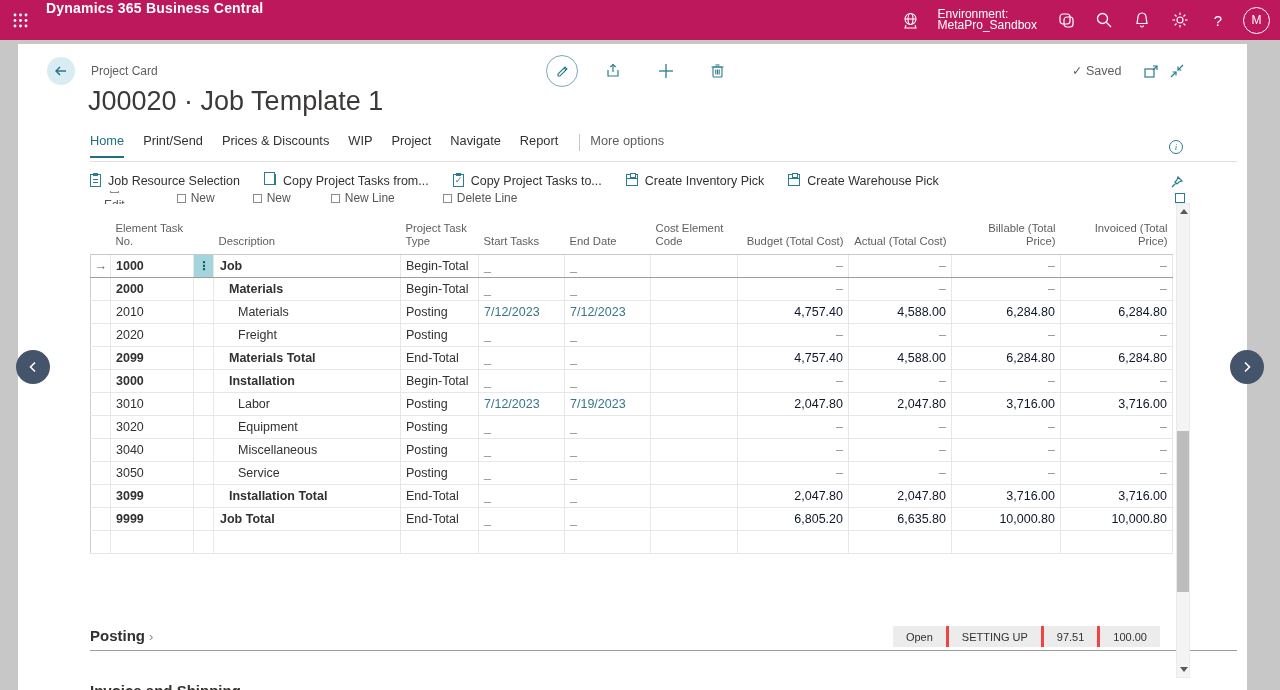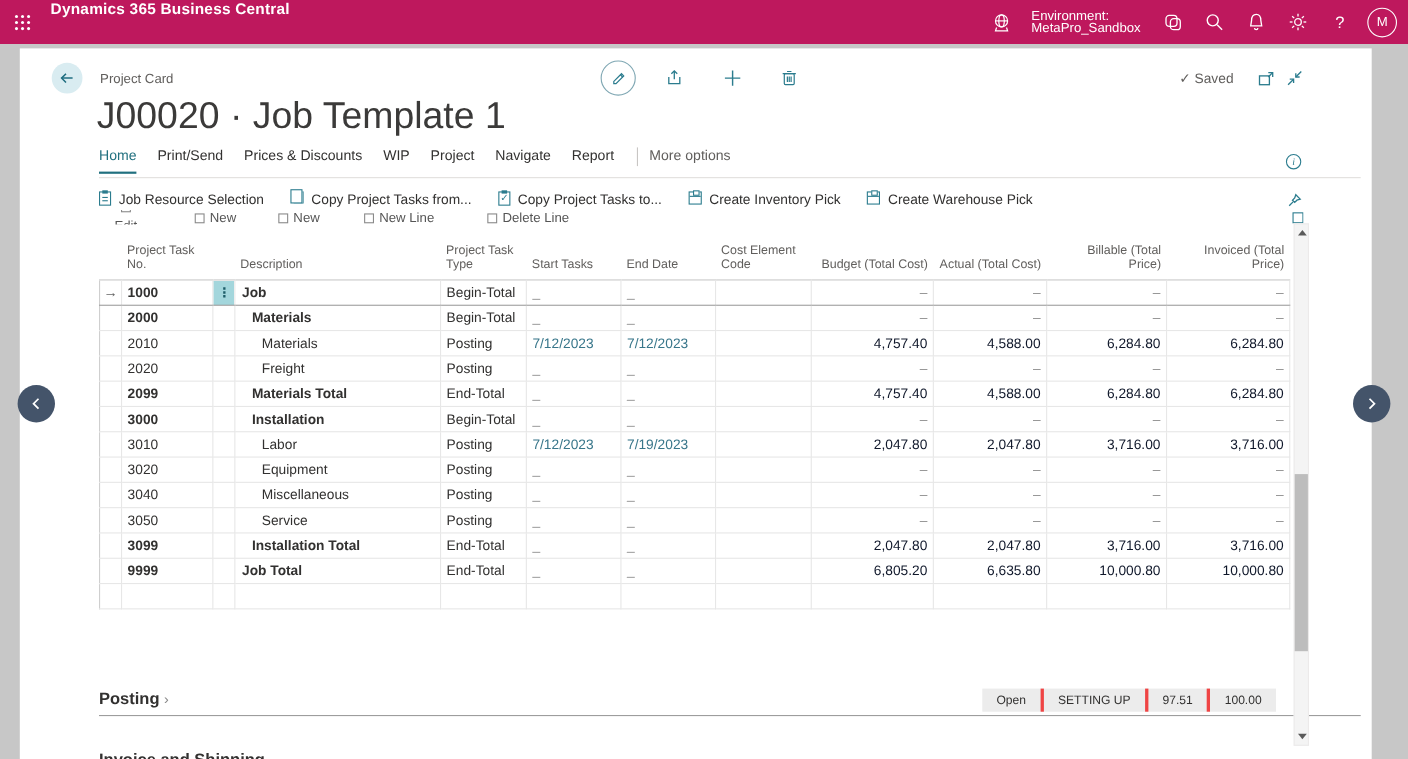--- a/index.html
+++ b/index.html
@@ -19,21 +19,21 @@
   .avatar { width:27px; height:27px; border:1.5px solid #fff; border-radius:50%; display:flex; align-items:center;
             justify-content:center; font-size:12px; margin:0 10px 0 6px; cursor:pointer; }
 
   
   .card { position:absolute; left:18px; top:44px; width:1229px; height:646px; background:#fff; z-index:1; }
 
   
   .back-btn { position:absolute; left:47px; top:57px; width:28px; height:28px; border-radius:50%;
               background:#d9ecf1; display:flex; align-items:center; justify-content:center; z-index:2; cursor:pointer; }
   .page-type { position:absolute; left:91px; top:64px; font-size:12px; color:#605e5c; z-index:2; }
-  .page-title { position:absolute; left:88px; top:86px; font-size:34px; font-weight:400; color:#3b3a39; z-index:2; }
+  .page-title { position:absolute; left:88px; top:86px; font-size:27px; font-weight:400; color:#3b3a39; z-index:2; }
 
   .hdr-icon { position:absolute; z-index:2; cursor:pointer; }
   .pencil-circle { left:546px; top:55px; width:32px; height:32px; border:1px solid #7fa7b3; border-radius:50%;
                    display:flex; align-items:center; justify-content:center; }
   .saved { position:absolute; left:1072px; top:63px; font-size:12.5px; color:#605e5c; z-index:2; }
   .saved::before { content:"✓ "; color:#605e5c; }
 
   
   .tabbar { position:absolute; left:90px; top:133px; height:28px; display:flex; align-items:flex-start; z-index:2; }
   .tab { font-size:12.8px; color:#323130; margin-right:19px; padding-bottom:8px; cursor:pointer; white-space:nowrap; }
@@ -331,21 +331,21 @@
       <col style="width:86px">
       <col style="width:87px">
     <col style="width:111px">
       <col style="width:103px">
       <col style="width:109px">
       <col style="width:112px">
   </colgroup>
   <thead>
     <tr>
         <th></th>
-        <th>Project Task No.</th>
+        <th>Element Task No.</th>
         <th></th>
         <th>Description</th>
         <th>Project Task Type</th>
         <th>Start Tasks</th>
         <th>End Date</th>
         <th>Cost Element Code</th>
         <th class="num-h">Budget (Total Cost)</th>
         <th class="num-h">Actual (Total Cost)</th>
         <th class="num-h">Billable (Total Price)</th>
         <th class="num-h">Invoiced (Total Price)</th>

